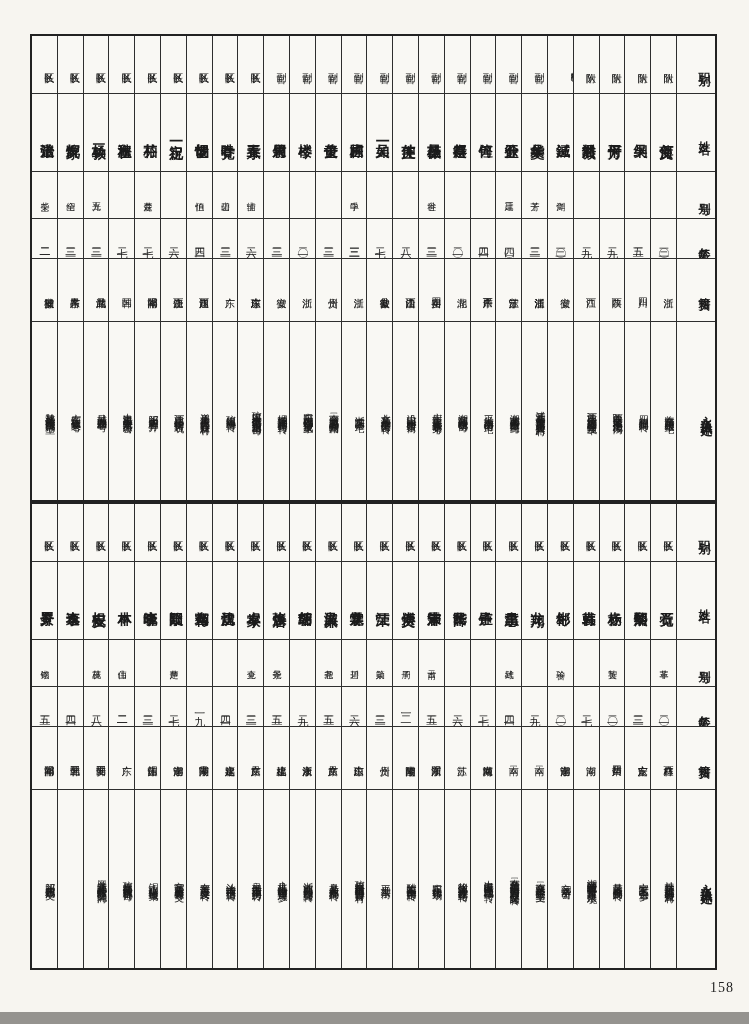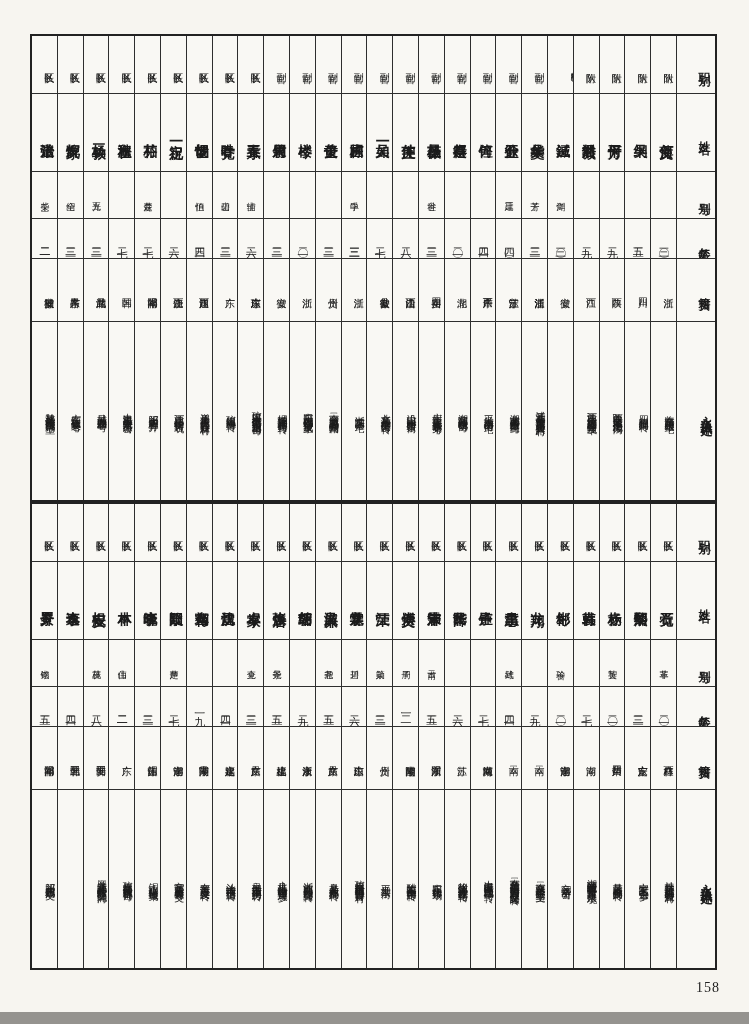--- a/index.html
+++ b/index.html
@@ -52,21 +52,21 @@
   .c-title span,.c-name span,.c-origin span{
     block-size:100%;
     text-align:justify;text-align-last:justify;
   }
   .c-addr span{block-size:100%;}
   .c-title span.two-line{block-size:40px;font-size:9px;line-height:10px;}
   .header-col .cell{font-size:12px;font-weight:bold;letter-spacing:2px;}
   .header-col .cell span{block-size:92%;text-align:justify;text-align-last:justify;}
   .header-col .c-addr span{font-size:12px;}
   .page-number{
-    position:absolute;right:29px;bottom:16px;
+    position:absolute;right:15px;bottom:16px;
     font-size:14px;letter-spacing:1px;color:#222;
     font-family:"Liberation Serif","DejaVu Serif",serif;
   }
 </style>
 </head>
 <body>
 
 <div class="page">
 
   <div class="tbl tbl-top">

